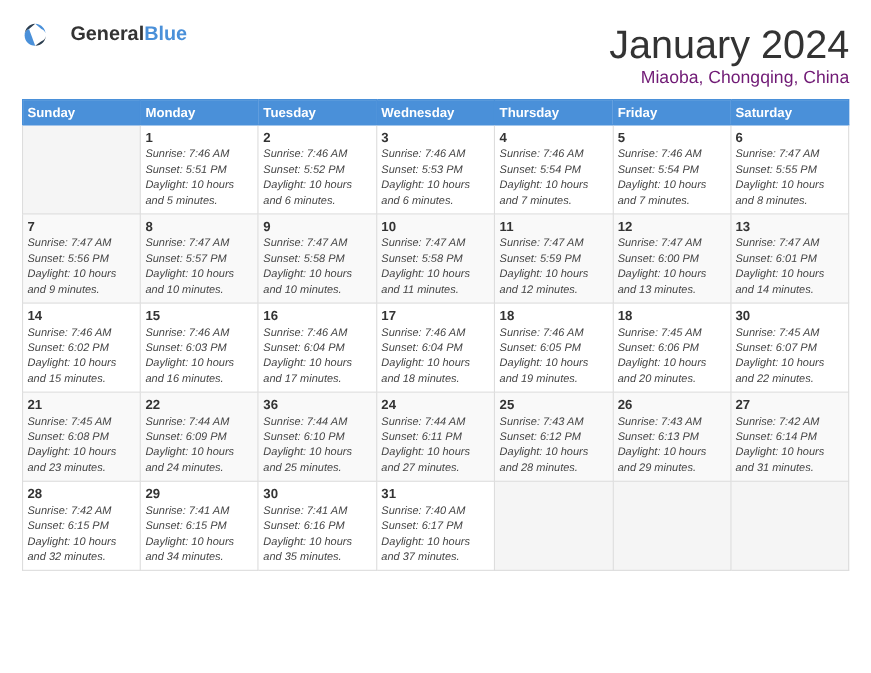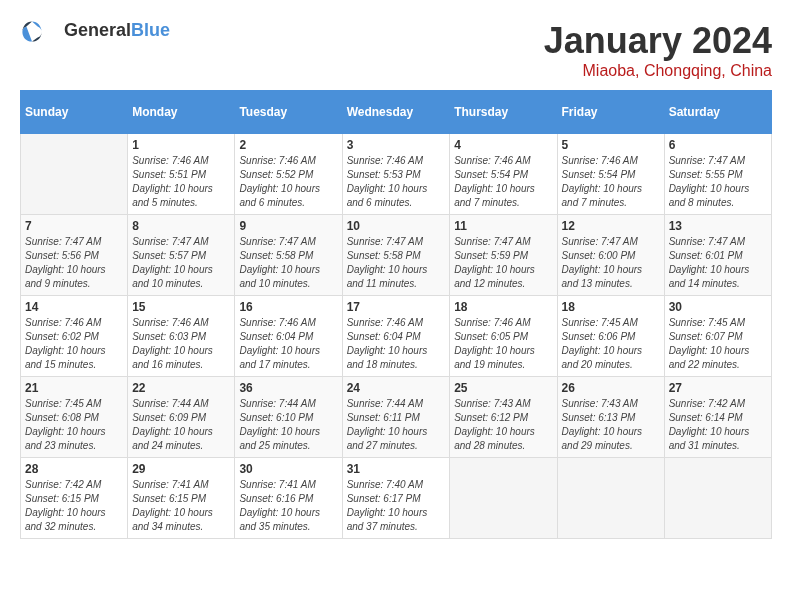--- a/index.html
+++ b/index.html
@@ -33,36 +33,36 @@
     }
     .logo-icon {
       width: 24px;
       height: 24px;
     }
     .title-block {
       text-align: right;
     }
     .title-month {
       font-size: 36px;
-      font-weight: bold;
+      font-weight: normal;
       color: #333;
     }
     .title-location {
       font-size: 16px;
-      color: #b91c1c;
+      color: #701a75;
     }
     .calendar {
       width: 100%;
       border-collapse: collapse;
       font-size: 11px;
     }
     .calendar th {
       background-color: #4a90d9;
       color: #fff;
-      padding: 14px 4px;
+      padding: 4px 4px;
       text-align: left;
       font-size: 12px;
       border: 1px solid #4a90d9;
     }
     .calendar td {
       border: 1px solid #ddd;
       vertical-align: top;
       padding: 4px;
       width: 108px;
       min-height: 80px;

